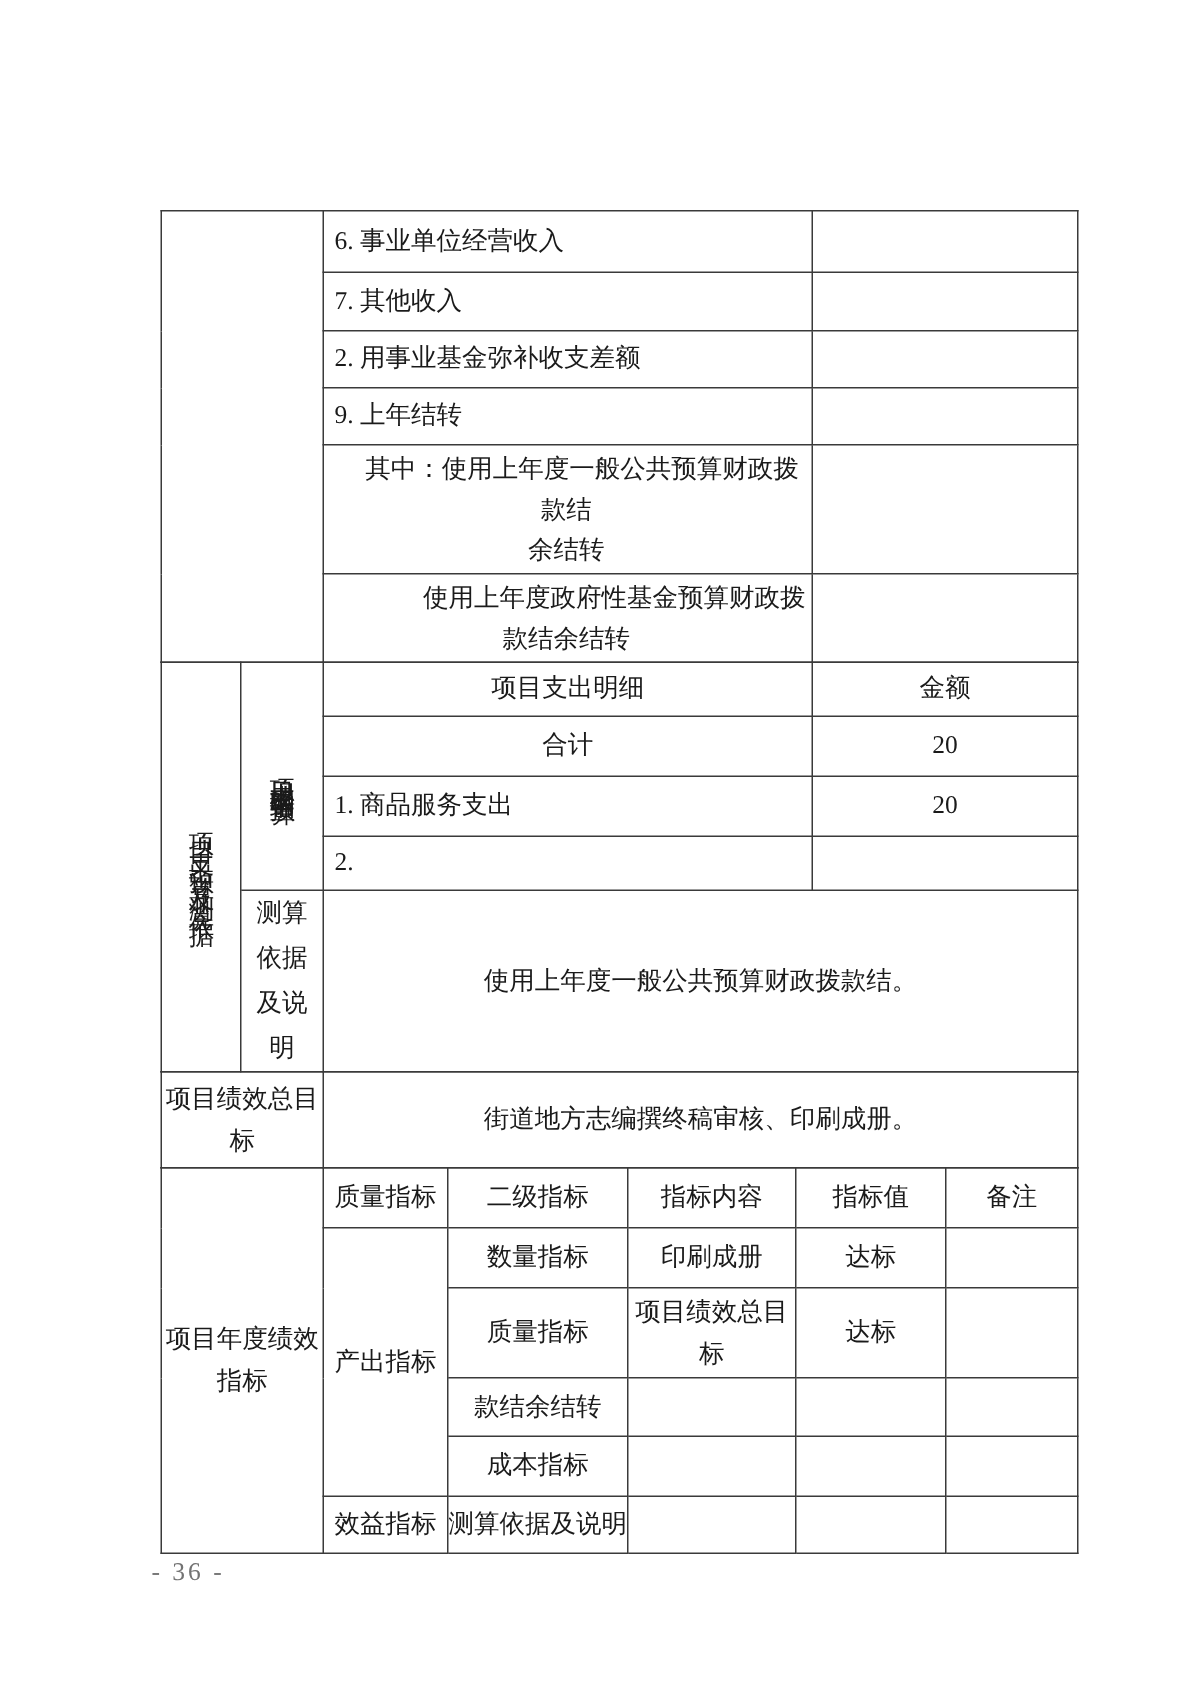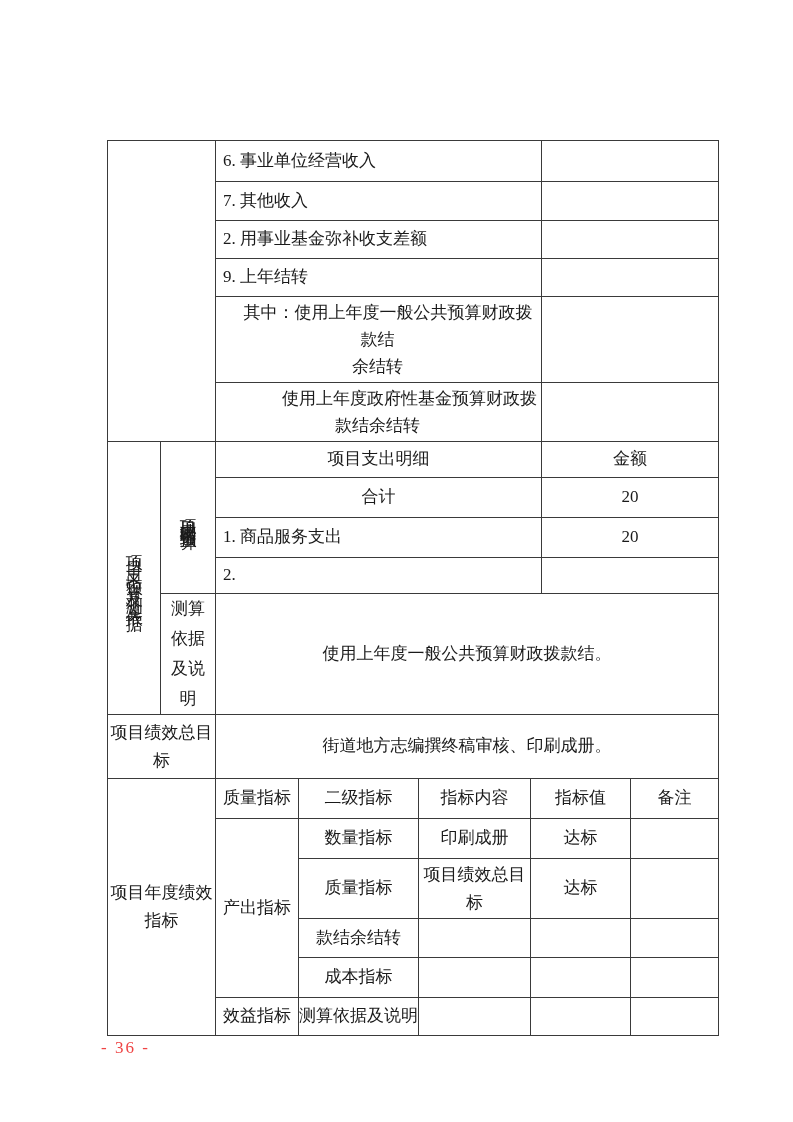--- a/index.html
+++ b/index.html
@@ -61,21 +61,21 @@
   }
 
   .two-line { line-height:28px; }
 
   .page-number {
     position:absolute;
     left:101px;
     top:1038px;
     font-size:17px;
     letter-spacing:2px;
-    color:#ef4444;
+    color:#737373;
   }
 </style>
 </head>
 <body>
 
 <div class="page">
 
   <div class="table-stack">
 
     <table>

